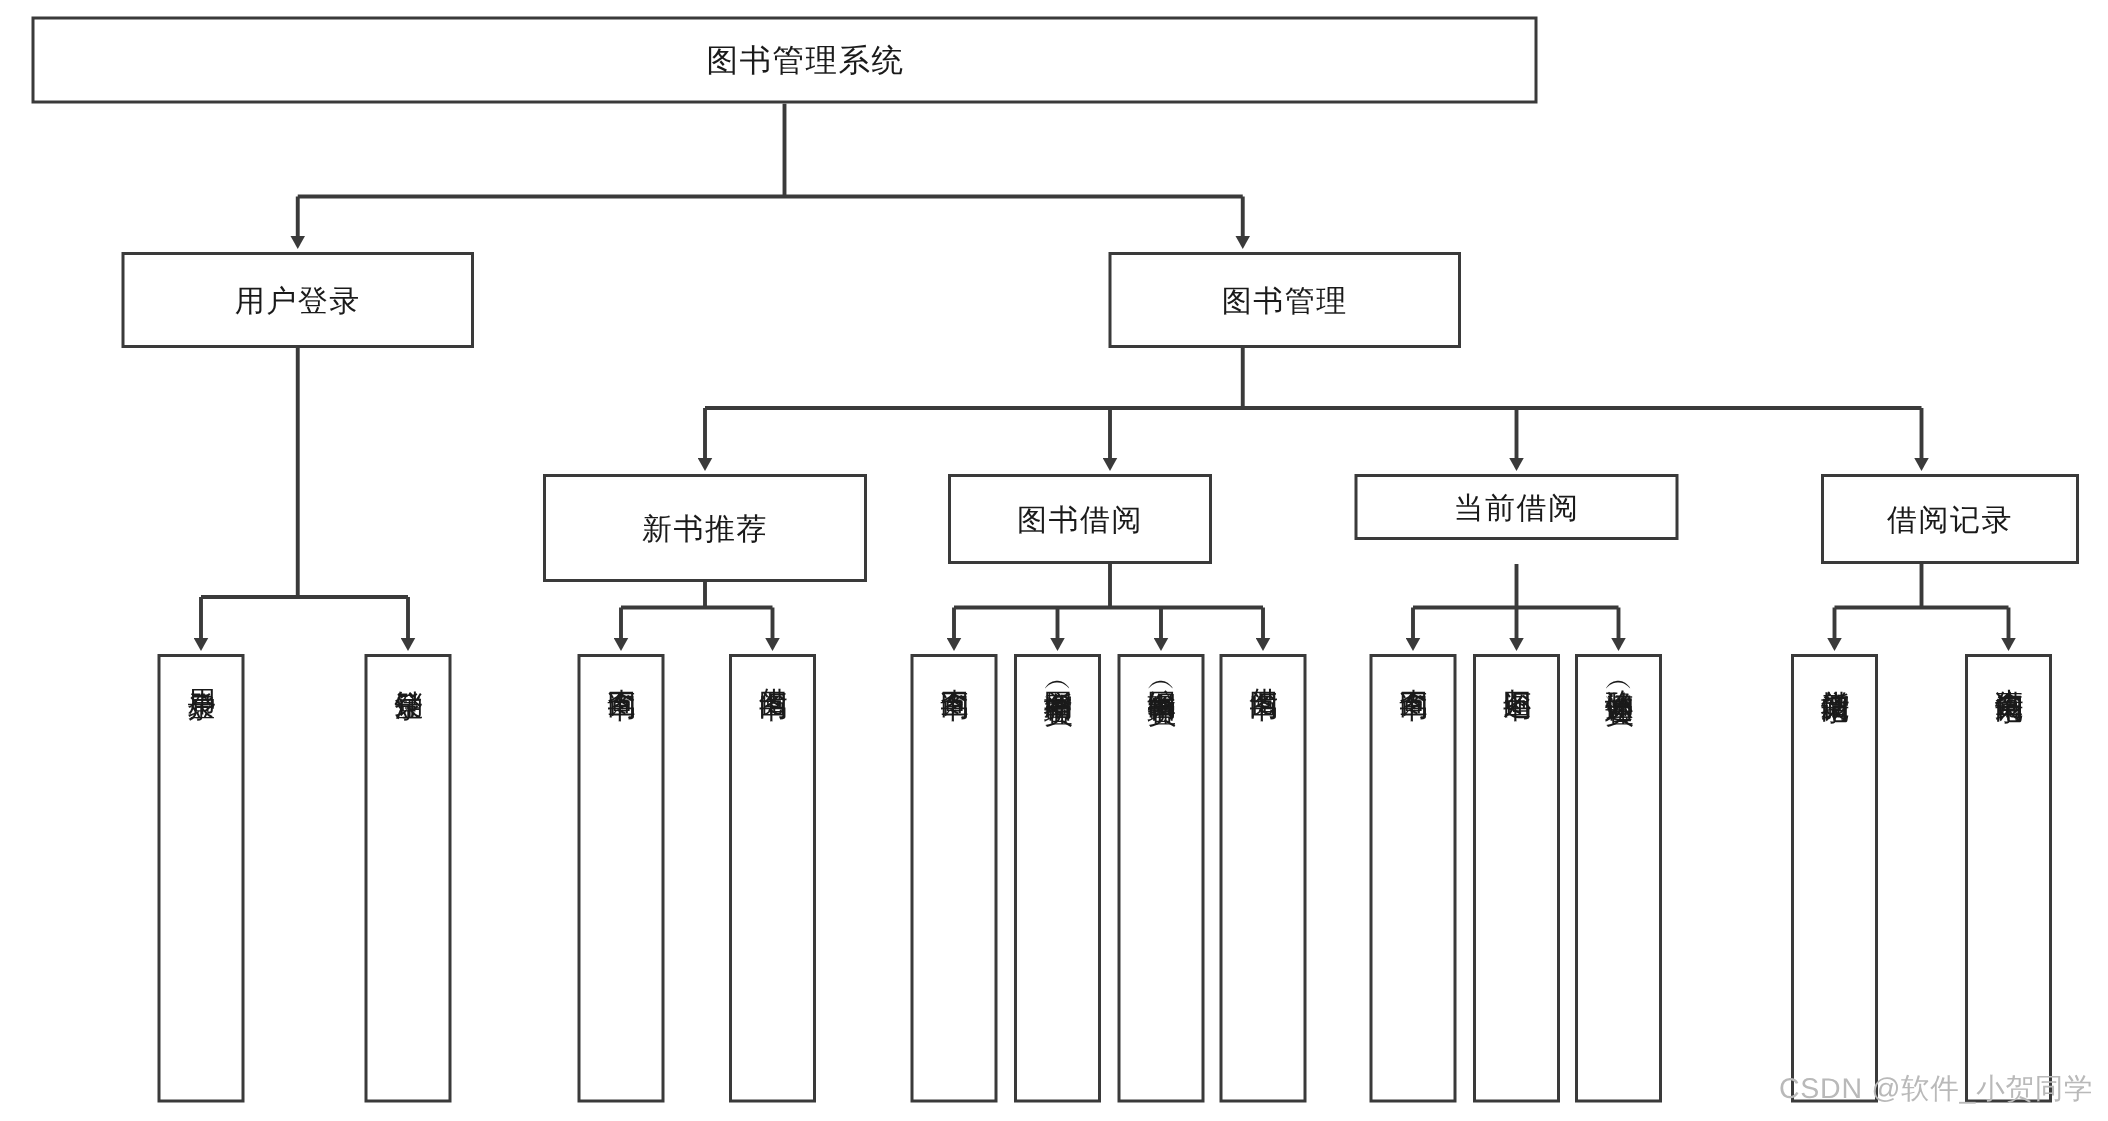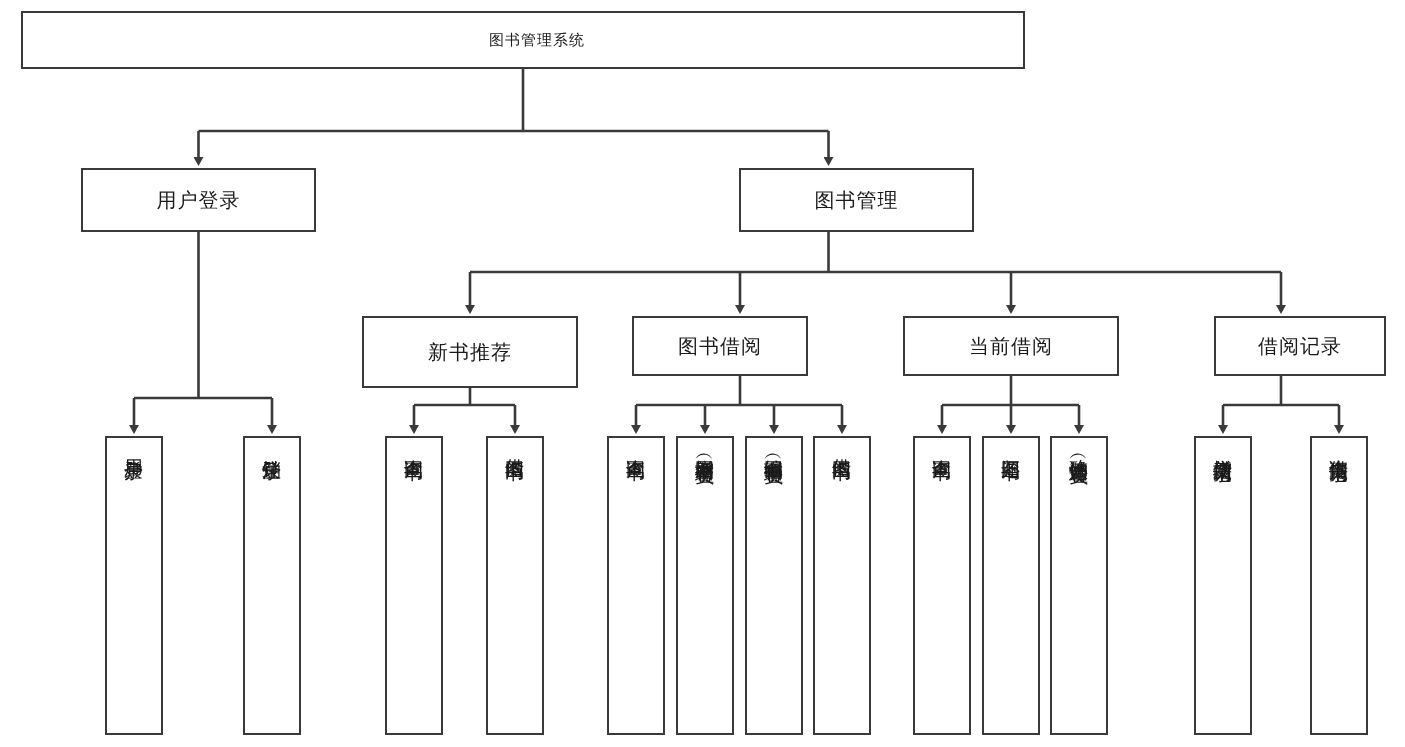--- a/index.html
+++ b/index.html
@@ -31,21 +31,21 @@
     box-sizing: border-box;
     background: #ffffff;
     border: 2px solid #3a3a3a;
     display: flex;
     align-items: center;
     justify-content: center;
     color: #1a1a1a;
     z-index: 2;
   }
   .node.root {
-    font-size: 15px;
+    font-size: 21px;
     padding-left: 28px;
   }
   .node.level2 {
     font-size: 20px;
   }
   .node.level3 {
     font-size: 20px;
   }
   .node.leaf {
     font-size: 19px;
@@ -134,21 +134,21 @@
       </div>
       <div class="node level2" style="left: 739px; top: 168px; width: 235px; height: 64px;">
         <span class="hlabel">图书管理</span>
       </div>
       <div class="node level3" style="left: 362px; top: 316px; width: 216px; height: 72px;">
         <span class="hlabel">新书推荐</span>
       </div>
       <div class="node level3" style="left: 632px; top: 316px; width: 176px; height: 60px;">
         <span class="hlabel">图书借阅</span>
       </div>
-      <div class="node level3" style="left: 903px; top: 316px; width: 216px; height: 60px;">
+      <div class="node level3" style="left: 903px; top: 316px; width: 216px; height: 44px;">
         <span class="hlabel">当前借阅</span>
       </div>
       <div class="node level3" style="left: 1214px; top: 316px; width: 172px; height: 60px;">
         <span class="hlabel">借阅记录</span>
       </div>
       <div class="node leaf" style="left: 105px; top: 436px; width: 58px; height: 299px;">
         <span class="vlabel">用户登录</span>
       </div>
       <div class="node leaf" style="left: 243px; top: 436px; width: 58px; height: 299px;">
         <span class="vlabel">注销登录</span>
@@ -181,14 +181,15 @@
         <span class="vlabel">确认归还（管理员）</span>
       </div>
       <div class="node leaf" style="left: 1194px; top: 436px; width: 58px; height: 299px;">
         <span class="vlabel">新增借阅记录</span>
       </div>
       <div class="node leaf" style="left: 1310px; top: 436px; width: 58px; height: 299px;">
         <span class="vlabel">查询借阅记录</span>
       </div>
     </div>
 
+  <div id="watermark">CSDN @软件_小贺同学</div>
 
 </div>
 
 </body></html>

